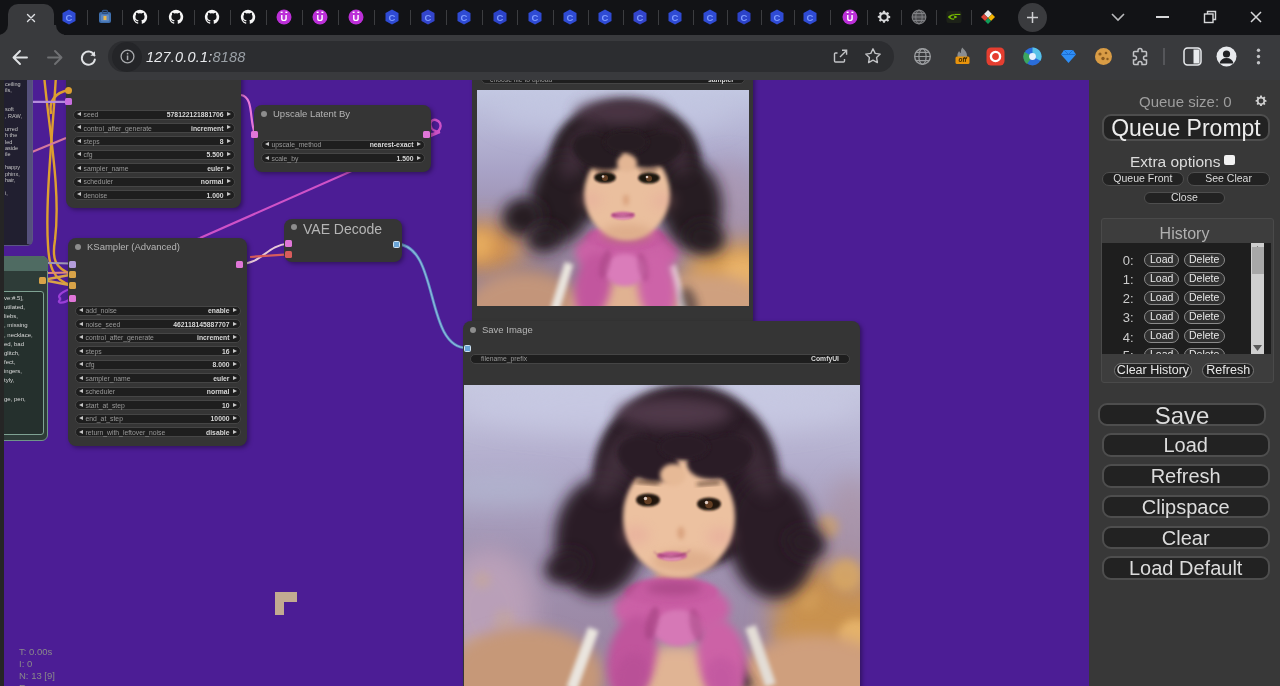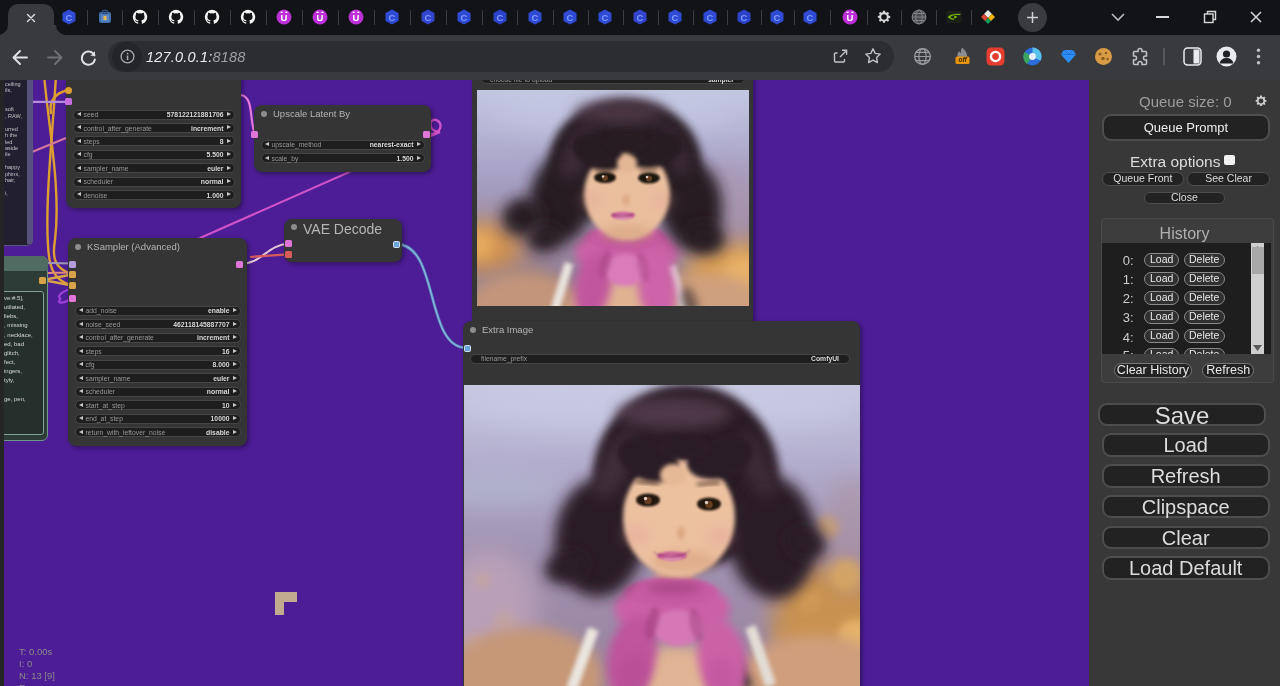--- a/index.html
+++ b/index.html
@@ -559,21 +559,21 @@
       <circle cx="170" cy="87" r="1.3" fill="#ecdcd4" opacity="0.9"></circle>
       <ellipse cx="114" cy="110" rx="11" ry="6.5" fill="#e39a9a" opacity="0.42" filter="url(#b7)"></ellipse>
       <ellipse cx="186" cy="111" rx="11" ry="6.5" fill="#e39a9a" opacity="0.42" filter="url(#b7)"></ellipse>
       <ellipse cx="149" cy="110" rx="3" ry="5.5" fill="#d8a07c" opacity="0.9" filter="url(#b2)"></ellipse>
       <ellipse cx="146" cy="125.5" rx="12" ry="3.8" fill="#cb639c" filter="url(#b1)"></ellipse>
       <ellipse cx="146" cy="127" rx="8" ry="2" fill="#e695bd" opacity="0.9" filter="url(#b1)"></ellipse>
       <path d="M135 124.5 Q 146 128.5 157 124" stroke="#8e3064" stroke-width="1.4" fill="none" opacity="0.85" filter="url(#b1)"></path>
     </svg>
     <div class="node" style="left:459px;top:241px;width:397px;height:385px;border-radius:8px 8px 0 0;"></div>
     <div class="ndot" style="left:466px;top:247px;"></div>
-    <div class="abs" style="left:478px;top:244px;color:#b5b5b5;font-size:9.5px;">Extra Image</div>
+    <div class="abs" style="left:478px;top:244px;color:#b5b5b5;font-size:9.5px;">Save Image</div>
     <div class="slot" style="left:459.5px;top:264.5px;background:#6aa5d8;border:1px solid #cfe2f2;"></div>
     <div class="widget" style="left:466px;top:273.5px;width:380px;">
       <span class="wl">filename_prefix</span>
       <span class="wv">ComfyUI</span>
     </div>
     <svg class="abs" style="left:459.5px;top:305px;" width="396" height="301" viewBox="0 0 396 301">
       <defs>
 <filter id="b2" x="-60%" y="-60%" width="220%" height="220%">
           <feGaussianBlur stdDeviation="2"></feGaussianBlur>
         </filter>
@@ -665,21 +665,21 @@
       <path d="M194 169.5 Q 208 174.5 222 168.5" stroke="#8e3064" stroke-width="1.6" fill="none" opacity="0.85" filter="url(#b1)"></path>
       <path d="M190 166.5 q 3 4 6 4 M226 165 q -3 4 -6 4" stroke="#b0507f" stroke-width="1.2" fill="none" opacity="0.7" filter="url(#b1)"></path>
     </svg>
   </div>
 <div id="sidebar">
     <div class="abs" style="left:50px;top:13px;width:110px;font-size:15px;color:#9e9e9e;">Queue size: 0</div>
     <svg class="abs" style="left:165px;top:13.5px;" width="14" height="14" viewBox="0 0 16 16">
       <path fill="#cfcfcf" d="M8 5.2A2.8 2.8 0 1 0 8 10.8 2.8 2.8 0 1 0 8 5.2zm6.2 4-1.5-.3a4.8 4.8 0 0 1-.5 1.2l.9 1.3-1.3 1.3-1.3-.9a4.8 4.8 0 0 1-1.2.5l-.3 1.5H7l-.3-1.5a4.8 4.8 0 0 1-1.2-.5l-1.3.9-1.3-1.3.9-1.3a4.8 4.8 0 0 1-.5-1.2l-1.5-.3V7l1.5-.3a4.8 4.8 0 0 1 .5-1.2l-.9-1.3 1.3-1.3 1.3.9a4.8 4.8 0 0 1 1.2-.5L7 1.8h2l.3 1.5a4.8 4.8 0 0 1 1.2.5l1.3-.9 1.3 1.3-.9 1.3a4.8 4.8 0 0 1 .5 1.2l1.5.3z"></path>
       <circle cx="8" cy="8" r="1.6" fill="#383838"></circle>
     </svg>
-    <div class="sbtn" style="left:12.6px;top:33.8px;width:168.7px;height:27px;font-size:13px;line-height:24px;color:#ececec;">Queue Prompt</div>
+    <div class="sbtn" style="left:12.6px;top:33.8px;width:168.7px;height:27px;font-size:23px;line-height:24px;color:#ececec;">Queue Prompt</div>
     <div class="abs" style="left:41px;top:72.5px;font-size:15.5px;color:#dcdcdc;">Extra options</div>
     <div class="abs" style="left:135px;top:74.7px;width:10.5px;height:10px;background:#f2f2f2;border-radius:2px;"></div>
     <div class="sbtn" style="left:12.6px;top:92.2px;width:82.5px;height:14.2px;font-size:10.5px;line-height:10.5px;border-width:1.5px;border-radius:7px;">Queue Front</div>
     <div class="sbtn" style="left:97.9px;top:92.2px;width:83.4px;height:14.2px;font-size:10.5px;line-height:10.5px;border-width:1.5px;border-radius:7px;">See Clear</div>
     <div class="sbtn" style="left:54.9px;top:112.1px;width:80.9px;height:12.3px;font-size:10.5px;line-height:9px;border-width:1.5px;border-radius:7px;">Close</div>
     <div class="abs" style="left:12px;top:137.6px;width:172.6px;height:165.8px;background:#3d3d3d;border:1px solid #4a4a4a;border-radius:3px;"></div>
     <div class="abs" style="left:0;top:145px;width:191px;text-align:center;font-size:16px;color:#b0b0b0;">History</div>
     <div class="abs" style="left:13px;top:162.6px;width:168.5px;height:111.4px;background:#1e1e1e;overflow:hidden;">
       <div class="abs" style="right:137px;top:10.5px;font-size:13px;color:#cccccc;">0:</div>
       <div class="pill" style="left:42.2px;top:10.0px;width:35px;height:14px;font-size:10.5px;line-height:11px;">Load</div>

